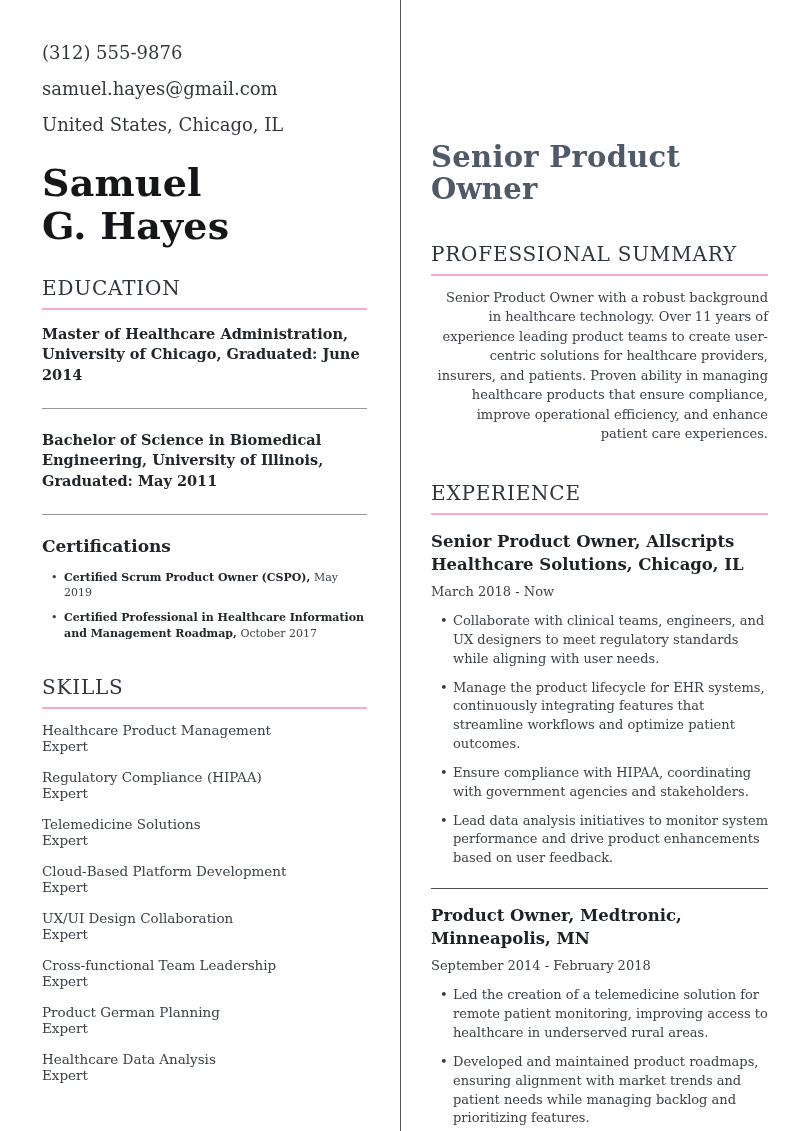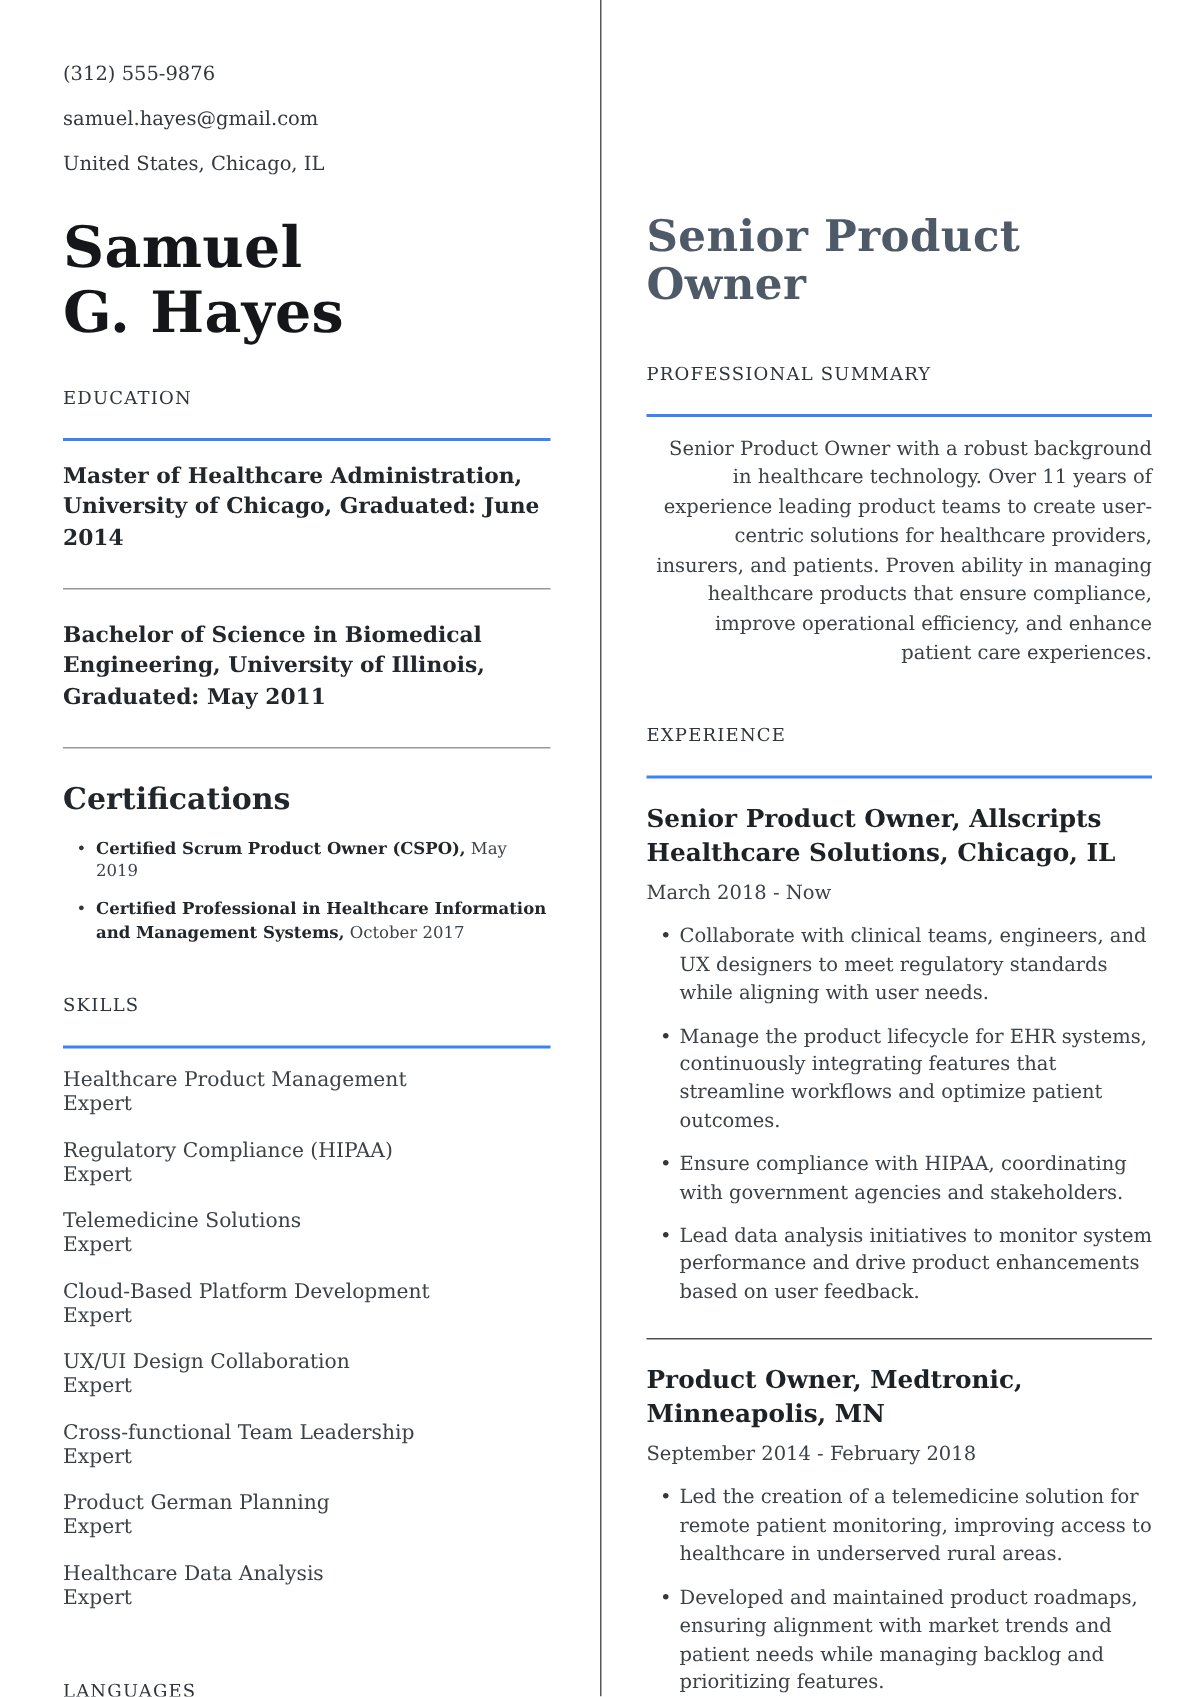--- a/index.html
+++ b/index.html
@@ -11,39 +11,39 @@
     overflow: hidden;
   }
   .page { display: flex; width: 800px; height: 1131px; }
 
   
   .col-left {
     width: 401px; box-sizing: border-box;
     padding: 42px 33px 0 42px;
     border-right: 1px solid #54575b;
   }
-  .contact-line { font-size: 13px; color: #33383d; margin-bottom: 15px; }
+  .contact-line { font-size: 18px; color: #33383d; margin-bottom: 15px; }
   .name {
     font-size: 38px; font-weight: 900; color: #141619;
     line-height: 1.12; margin-top: 27px; letter-spacing: 0.2px;
   }
   .sec-header {
-    font-size: 12px; color: #2e353c; letter-spacing: 0.8px;
-    border-bottom: 2px solid #3b82f6; padding-bottom: 20px;
+    font-size: 20px; color: #2e353c; letter-spacing: 0.8px;
+    border-bottom: 2px solid #f9a8d4; padding-bottom: 8px;
   }
   .mt-edu { margin-top: 29px; }
   .mt-skills { margin-top: 34px; }
   .mt-lang { margin-top: 40px; }
   .mt-awards { margin-top: 37px; }
   .edu-item {
     font-weight: bold; font-size: 14.5px; color: #22272c;
     line-height: 1.4; margin-top: 14px;
   }
   .thin-hr { border: none; border-top: 1px solid #95979a; margin: 23px 0 21px; }
-  .cert-title { font-size: 20px; font-weight: bold; color: #22272c; }
+  .cert-title { font-size: 17px; font-weight: bold; color: #22272c; }
   ul.blist { list-style: none; padding-left: 22px; margin: 14px 0 0; }
   ul.blist li { position: relative; font-size: 11px; line-height: 1.42; margin-bottom: 9px; }
   ul.blist li::before { content: "\2022"; position: absolute; left: -13px; color: #33383d; }
   .cert-bold { font-weight: bold; color: #22272c; }
   .skills-table { margin-top: 5px; }
   .skill-row {
     display: flex; justify-content: space-between;
     font-size: 13.5px; color: #3a4147; padding: 7.5px 0; flex-direction: column;
   }
   .skill-level { color: #3a4147; }
@@ -90,21 +90,21 @@
     <div class="edu-item">Bachelor of Science in Biomedical Engineering, University of Illinois, Graduated: May 2011</div>
     <hr class="thin-hr">
 
     <div class="cert-title">Certifications</div>
     <ul class="blist">
       <li>
         <span class="cert-bold">Certified Scrum Product Owner (CSPO),</span>
         <span>May 2019</span>
       </li>
       <li>
-        <span class="cert-bold">Certified Professional in Healthcare Information and Management Systems,</span>
+        <span class="cert-bold">Certified Professional in Healthcare Information and Management Roadmap,</span>
         <span>October 2017</span>
       </li>
     </ul>
 
     <div class="sec-header mt-skills">SKILLS</div>
     <div class="skills-table">
       <div class="skill-row">
         <span>Healthcare Product Management</span>
         <span class="skill-level">Expert</span>
       </div>

